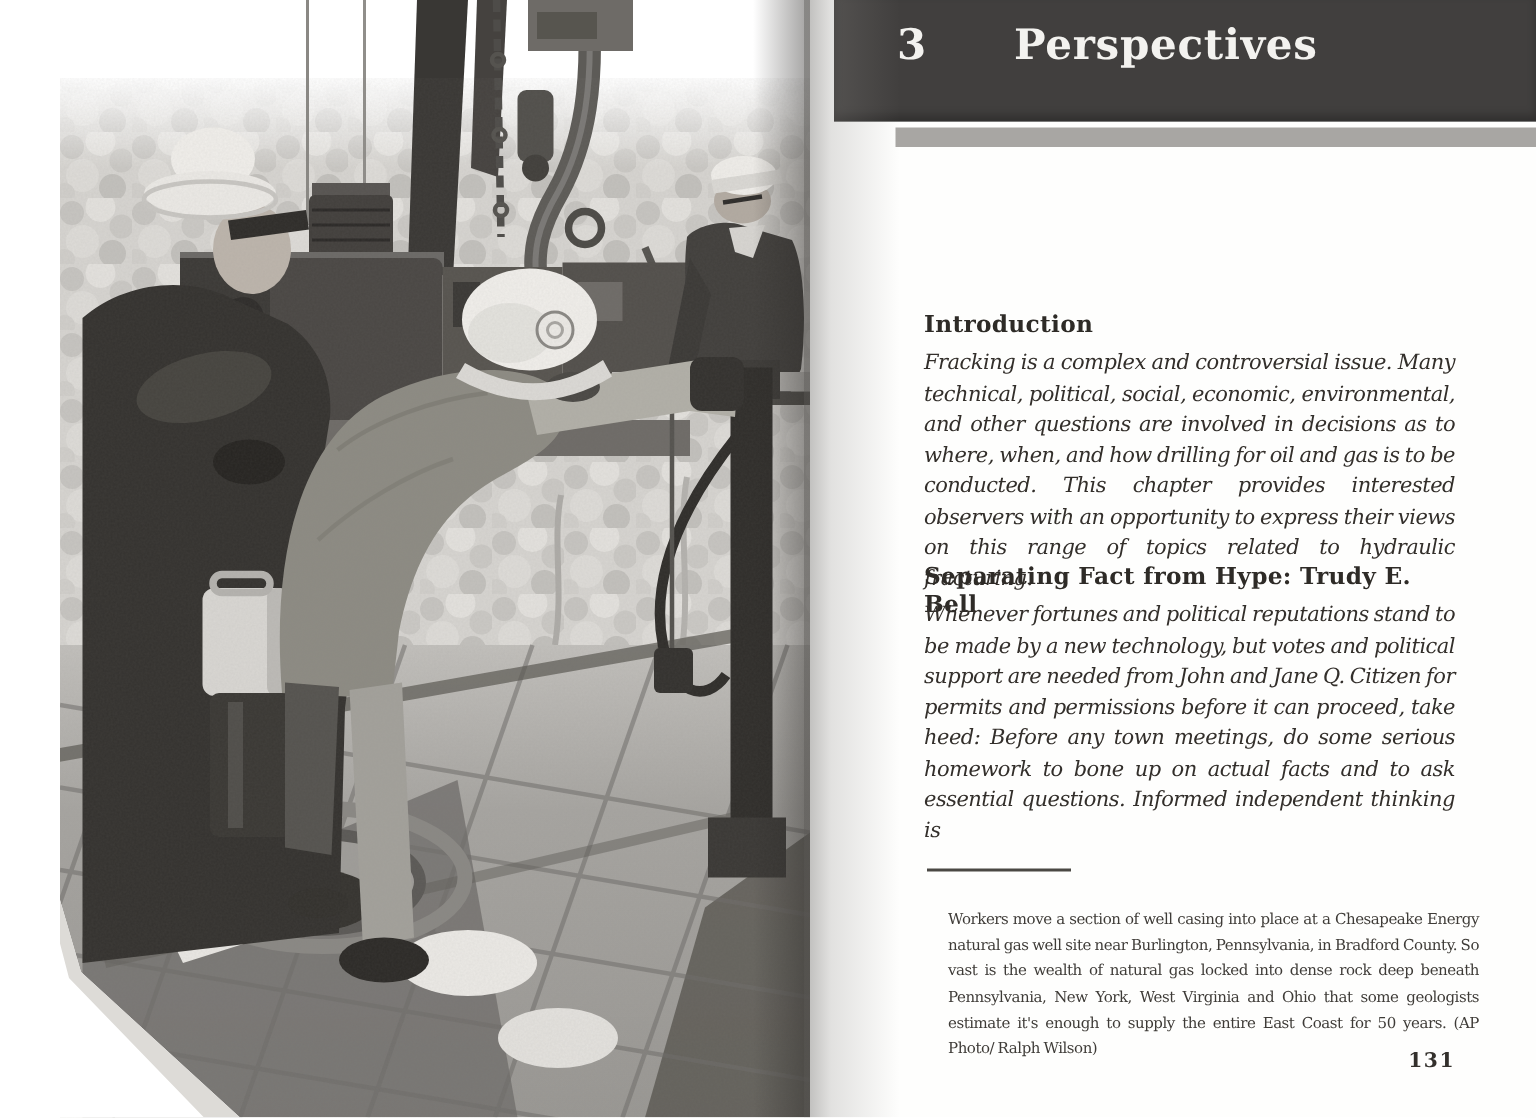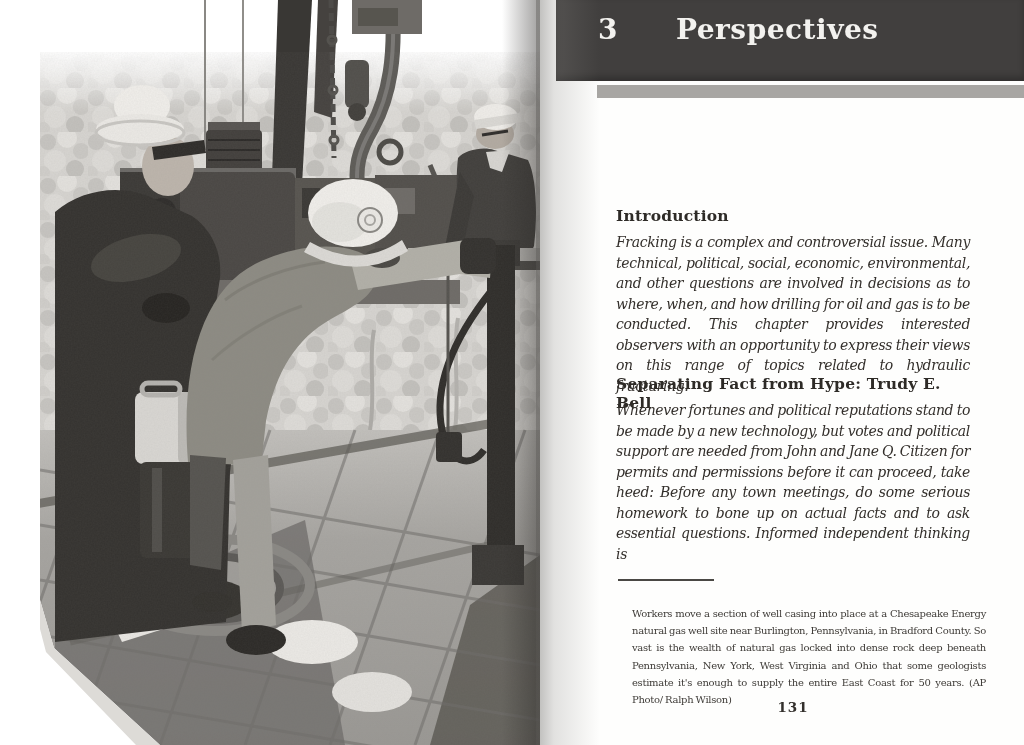--- a/index.html
+++ b/index.html
@@ -27,21 +27,21 @@
   .sec-h{position:absolute;left:0;width:354px;margin:0;font-size:15.5px;font-weight:bold;color:#2e2b27;letter-spacing:.2px;}
   .h-intro{top:206px;}
   .h-sep{top:374px;}
   .body-p{position:absolute;left:0;width:354px;margin:0;font-size:14px;line-height:20.5px;color:#332f2b;
     text-align:justify;letter-spacing:-0.35px;word-spacing:-1.2px;font-style:italic;}
   .p1{top:232px;}
   .p2{top:400px;}
   .foot-rule{position:absolute;left:2px;top:579px;width:96px;height:2px;background:#4a4844;}
   .caption{position:absolute;left:0;top:589px;width:354px;margin:16px;font-size:10px;line-height:17.2px;
     color:#3e3b37;text-align:justify;letter-spacing:-0.3px;word-spacing:-0.6px;}
-  .pagenum{position:absolute;left:0;top:699px;width:354px;text-align:center;font-size:13.5px;font-weight:bold;color:#33302c;letter-spacing:1px;}
+  .pagenum{position:absolute;left:0;top:699px;width:354px;text-align:right;font-size:13.5px;font-weight:bold;color:#33302c;letter-spacing:1px;}
 </style>
 </head>
 <body>
 
 <div class="spread">
 
   <div class="photo-page">
     <svg width="500" height="745" viewBox="0 0 500 745" aria-hidden="true">
       <defs>
         <pattern id="treePat" width="48" height="44" patternUnits="userSpaceOnUse">

